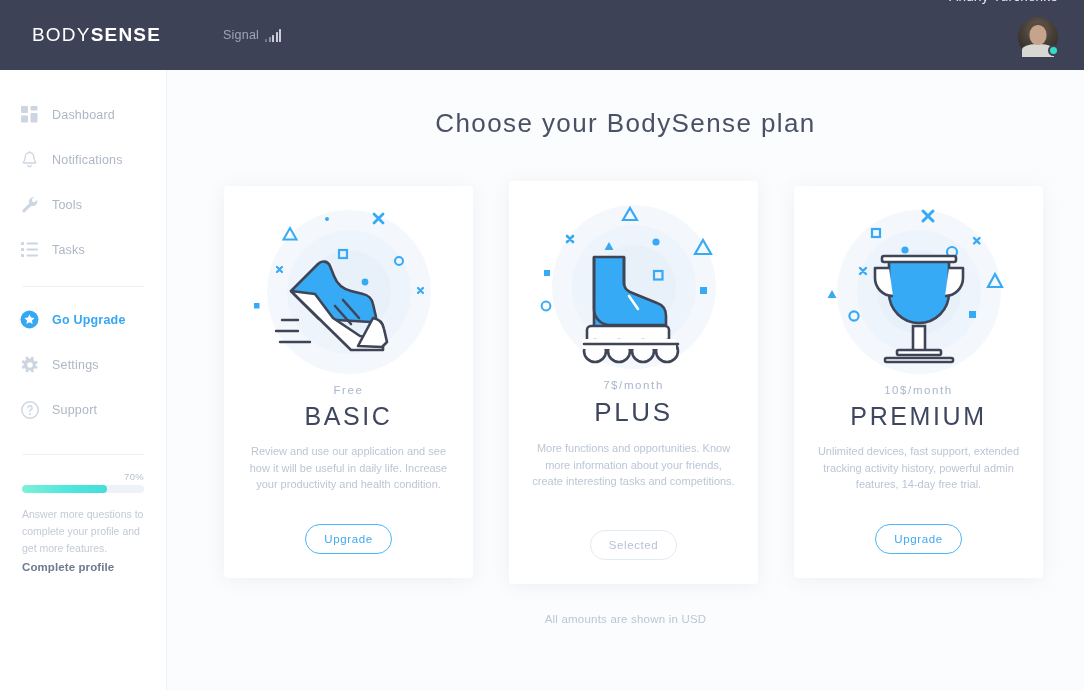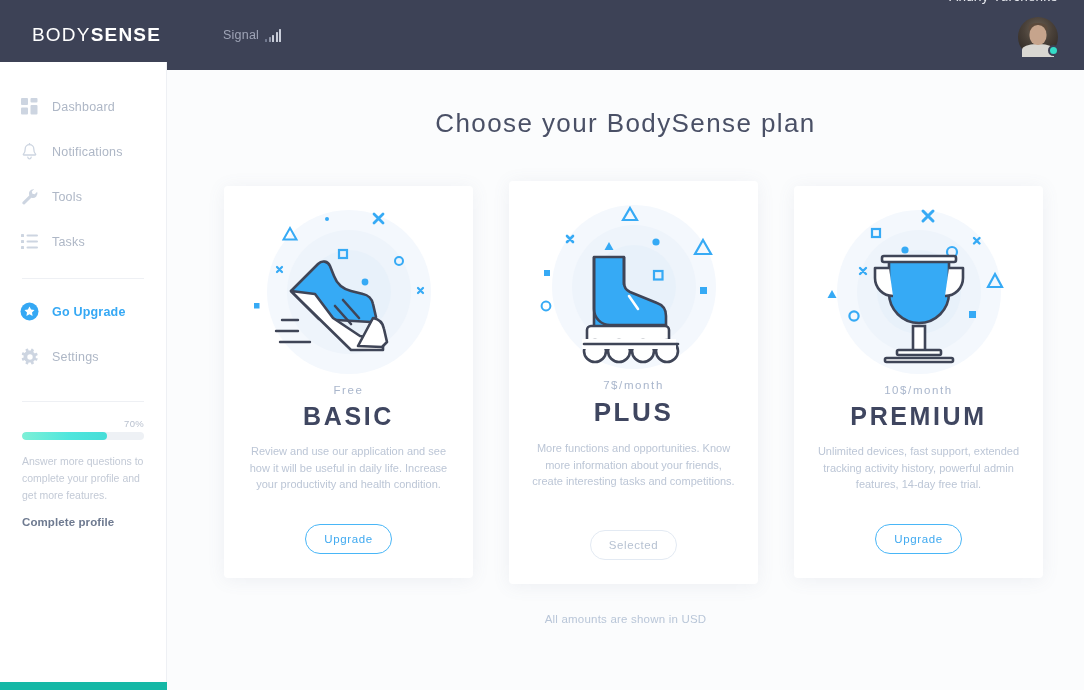--- a/index.html
+++ b/index.html
@@ -50,40 +50,40 @@
     width:32px; height:13px; border-radius:44% 44% 0 0; background:#d9d7d2;
   }
   .status-dot {
     position:absolute; right:-1px; bottom:1px; width:11px; height:11px;
     border-radius:50%; background:#35dcc8; border:2px solid #3d4256;
   }
   .chev { color:#a8adbd; font-size:11px; margin-left:2px; }
 
   
   .sidebar {
-    position:absolute; top:62px; left:0; width:167px; height:620px;
+    position:absolute; top:70px; left:0; width:167px; height:620px;
     background:#ffffff; border-right:1px solid #eef0f4;
     padding-top:22px;
   }
   .nav-item {
     display:flex; align-items:center; height:45px; padding-left:20px; gap:13px;
     cursor:pointer;
   }
   .nav-label { font-size:12.5px; color:#aeb7c6; letter-spacing:.2px; }
   .nav-item.premium .nav-label { color:#35a8f4; font-weight:600; }
   .nav-ico { width:19px; height:19px; flex:none; display:flex; align-items:center; justify-content:center; }
   .nav-ico svg { display:block; }
   .divider { height:1px; background:#eef0f4; margin:14px 22px 10px 22px; }
 
   .progress-block { padding:6px 22px 0 22px; }
   .pct { font-size:9.5px; color:#b9c1cf; text-align:right; margin-bottom:3px; letter-spacing:.3px; }
   .track { height:8px; border-radius:4px; background:#eef1f5; overflow:hidden; }
   .fill { height:8px; border-radius:4px; background:linear-gradient(90deg,#7ef0d7 0%,#4fe6dd 55%,#46ddd8 100%); }
   .hint { margin-top:13px; font-size:10.5px; line-height:17px; color:#c3cad6; }
-  .complete { margin-top:12px; font-size:11.5px; font-weight:700; color:#6e7a90; letter-spacing:.1px; cursor:pointer; }
+  .complete { margin-top:4px; font-size:11.5px; font-weight:700; color:#6e7a90; letter-spacing:.1px; cursor:pointer; }
 
   
   .main { position:absolute; top:70px; left:167px; width:917px; height:620px; background:#fbfcfd; }
   .page-title {
     text-align:center; margin-top:38px;
     font-size:26px; font-weight:400; color:#4a5066; letter-spacing:1.4px;
   }
 
   .cards { position:absolute; top:111px; left:8px; width:917px; display:flex; justify-content:center; gap:36px; }
 
@@ -93,21 +93,21 @@
     display:flex; flex-direction:column; align-items:center;
     padding:20px 20px 24px 20px;
   }
   .card.basic, .card.premium { height:392px; margin-top:5px; }
   .card.plus { height:403px; margin-top:0; }
 
   .illo { width:200px; height:176px; position:relative; }
   .illo svg { position:absolute; top:0; left:0; }
 
   .price { font-size:11.5px; color:#a9b6cc; letter-spacing:1.6px; margin-top:2px; }
-  .plan { font-size:25px; font-weight:700; color:#3f4660; letter-spacing:2.6px; margin-top:6px; }
+  .plan { font-size:25px; font-weight:400; color:#3f4660; letter-spacing:2.6px; margin-top:6px; }
   .card.plus .plan { font-size:26px; margin-top:6px; }
   .desc { margin-top:12px; font-size:11px; line-height:16.5px; color:#bcc6d6; text-align:center; }
 
   .btn {
     margin-top:auto; border-radius:17px; height:30px; min-width:75px;
     display:flex; align-items:center; justify-content:center;
     font-size:11.5px; letter-spacing:.6px; padding:0 18px; cursor:pointer;
     background:#ffffff;
   }
   .btn.upgrade { border:1px solid #49b6f7; color:#3fa9f0; }
@@ -217,20 +217,30 @@
 
     <div class="nav-item">
       <span class="nav-ico">
         <svg width="18" height="18" viewBox="0 0 18 18">
           <path d="M16.2 10.6l-1.5-.5a5.8 5.8 0 0 0 0-2.2l1.5-.5a.6.6 0 0 0 .4-.8l-.6-1.5a.6.6 0 0 0-.8-.3l-1.4.7a5.9 5.9 0 0 0-1.6-1.6l.7-1.4a.6.6 0 0 0-.3-.8L11.1.6a.6.6 0 0 0-.8.4l-.5 1.5a5.8 5.8 0 0 0-2.2 0L7.1 1a.6.6 0 0 0-.8-.4l-1.5.6a.6.6 0 0 0-.3.8l.7 1.4a5.9 5.9 0 0 0-1.6 1.6l-1.4-.7a.6.6 0 0 0-.8.3L.8 6.1a.6.6 0 0 0 .4.8l1.5.5a5.8 5.8 0 0 0 0 2.2l-1.5.5a.6.6 0 0 0-.4.8l.6 1.5a.6.6 0 0 0 .8.3l1.4-.7a5.9 5.9 0 0 0 1.6 1.6l-.7 1.4a.6.6 0 0 0 .3.8l1.5.6a.6.6 0 0 0 .8-.4l.5-1.5a5.8 5.8 0 0 0 2.2 0l.5 1.5a.6.6 0 0 0 .8.4l1.5-.6a.6.6 0 0 0 .3-.8l-.7-1.4a5.9 5.9 0 0 0 1.6-1.6l1.4.7a.6.6 0 0 0 .8-.3l.6-1.5a.6.6 0 0 0-.4-.8zM9 11.7A2.7 2.7 0 1 1 11.7 9 2.7 2.7 0 0 1 9 11.7z" fill="#cdd5e1"></path>
         </svg>
       </span>
       <span class="nav-label">Settings</span>
     </div>
 
+    <div class="nav-item">
+      <span class="nav-ico">
+        <svg width="18" height="18" viewBox="0 0 18 18">
+          <circle cx="9" cy="9" r="8.2" fill="none" stroke="#cdd5e1" stroke-width="1.4"></circle>
+          <path d="M6.9 6.7a2.1 2.1 0 1 1 2.6 2.2c-.5.2-.6.5-.6 1v.4" fill="none" stroke="#cdd5e1" stroke-width="1.4" stroke-linecap="round"></path>
+          <circle cx="8.9" cy="12.9" r="1" fill="#cdd5e1"></circle>
+        </svg>
+      </span>
+      <span class="nav-label">Support</span>
+    </div>
 
     <div class="divider" style="margin-top:22px;"></div>
 
     <div class="progress-block">
       <div class="pct">70%</div>
       <div class="track">
         <div class="fill" id="progress-fill" style="width: 70%;"></div>
       </div>
       <div class="hint">Answer more questions to complete your profile and get more features.</div>
       <div class="complete">Complete profile</div>

